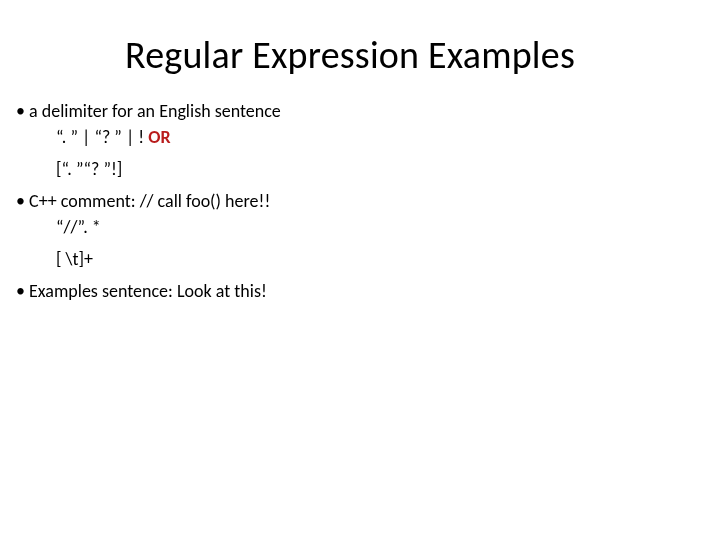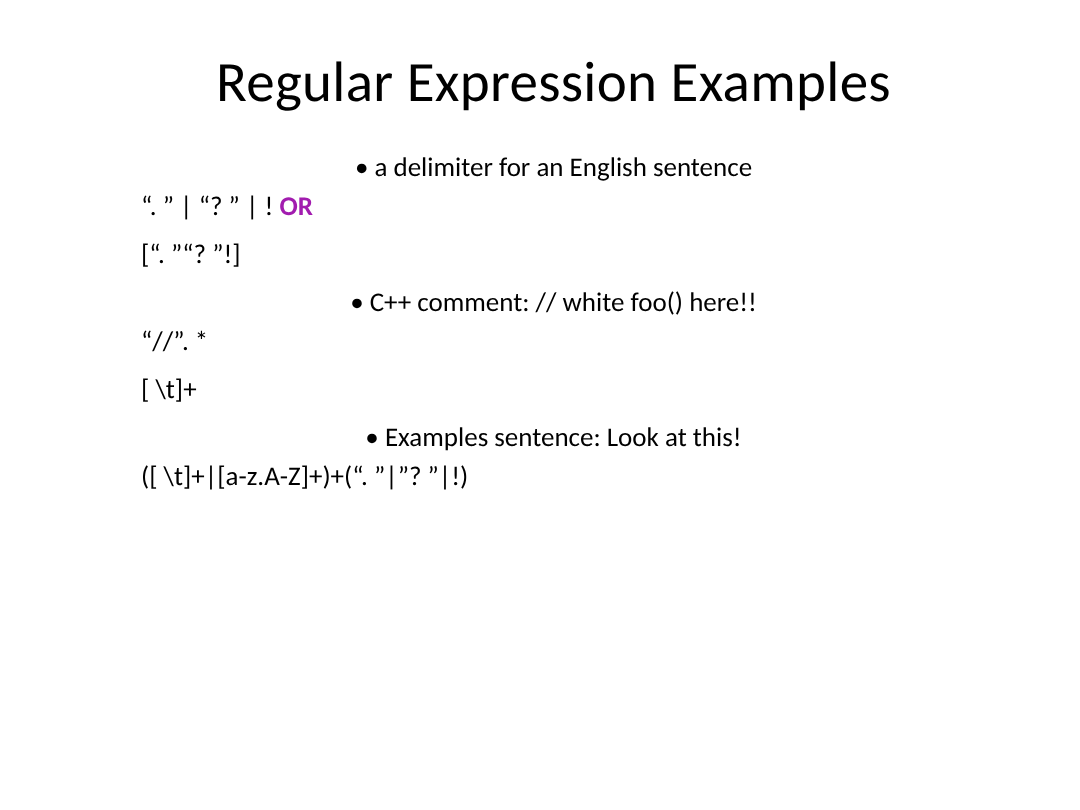--- a/index.html
+++ b/index.html
@@ -9,70 +9,66 @@
     height: 540px;
     background: #ffffff;
     font-family: Calibri, "Segoe UI", Arial, sans-serif;
     color: #000;
   }
   .slide {
     position: relative;
     width: 720px;
     height: 540px;
     box-sizing: border-box;
-    padding: 24px 36px 20px 54px;
+    padding: 24px 36px 20px 16px;
   }
   .title {
     font-size: 38px;
     font-weight: 400;
     text-align: center;
     margin: 8px 0 22px 0;
     letter-spacing: 0.2px;
   }
   .bullet {
     font-size: 18px;
     margin: 6px 0 4px 0;
     font-weight: 400;
-    text-align: center;
   }
   .sub {
     font-size: 18px;
     margin: 4px 0 10px 40px;
   }
   .or {
-    color: #a21caf;
+    color: #b91c1c;
     font-weight: 700;
   }
 </style>
 </head>
 <body>
 
 <div class="slide">
   <h1 class="title">Regular Expression Examples</h1>
 
   <div class="bullet">
     <span>• a delimiter for an English sentence</span>
   </div>
   <div class="sub">
     <span>“. ” | “? ” | ! </span><span class="or"> OR</span>
   </div>
   <div class="sub">
     <span>[“. ”“? ”!]</span>
   </div>
 
   <div class="bullet">
-    <span>• C++ comment:   // white foo() here!!</span>
+    <span>• C++ comment:   // call foo() here!!</span>
   </div>
   <div class="sub">
     <span>“//”. *</span>
   </div>
 
   <div class="sub">
     <span>[ \t]+</span>
   </div>
 
   <div class="bullet">
     <span>• Examples sentence: Look at this!</span>
   </div>
-  <div class="sub">
-    <span>([ \t]+|[a-z.A-Z]+)+(“. ”|”? ”|!)</span>
-  </div>
 </div>
 
 </body></html>

